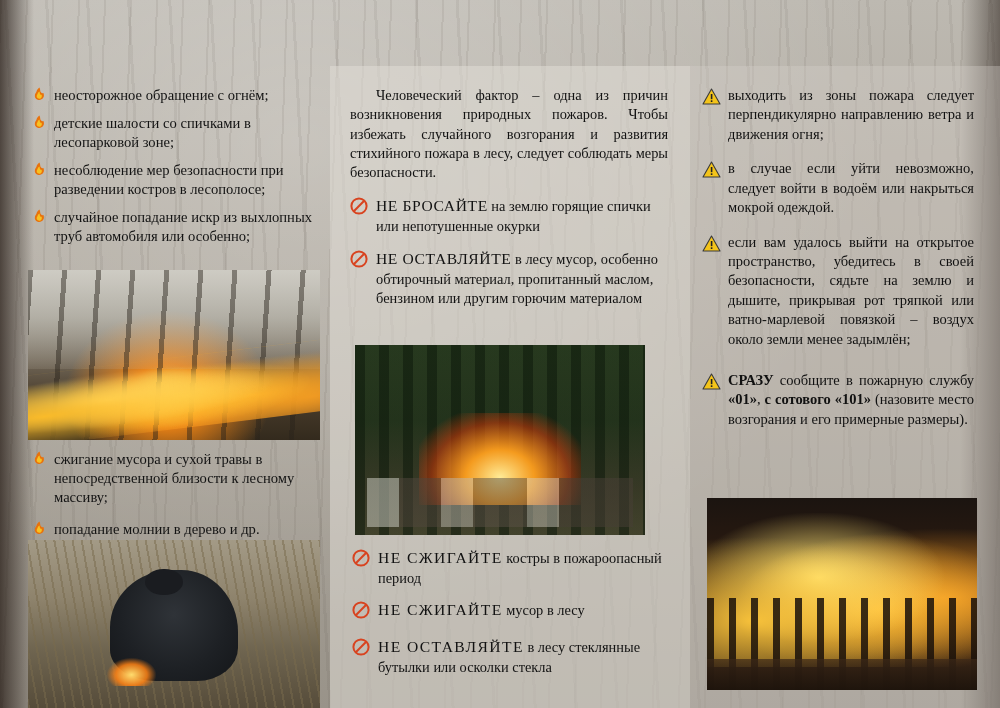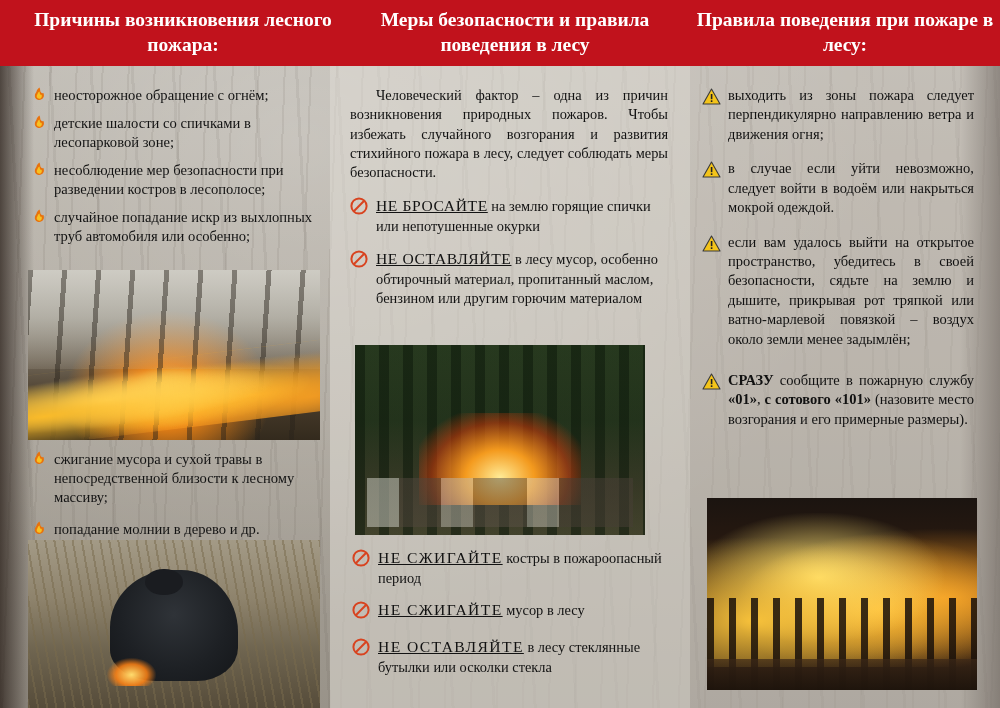--- a/index.html
+++ b/index.html
@@ -134,21 +134,20 @@
     left: 0;
     top: 1px;
     width: 18px;
     height: 18px;
   }
   .no-icon svg { display: block; }
   .big-caps {
     font-size: 15.6px;
     letter-spacing: 0.6px;
     font-weight: normal;
-    text-decoration: underline;
   }
 
   
   .tri-item {
     position: relative;
     padding-left: 26px;
     font-size: 14.5px;
     line-height: 1.34;
     color: #111111;
     margin-bottom: 15px;
@@ -271,25 +270,20 @@
 </style>
 </head>
 <body>
 
 <div class="poster">
 
   <div class="bg-photo"></div>
   <div class="edge-dark-left"></div>
   <div class="edge-dark-right"></div>
 
-  <div class="header-band">
-    <div class="header-col c1">Причины возникновения лесного пожара:</div>
-    <div class="header-col c2">Меры безопасности и правила поведения в лесу</div>
-    <div class="header-col c3">Правила поведения при пожаре в лесу:</div>
-  </div>
 
   <div class="col col1">
     <div class="bullet-item">
       <span class="flame-icon">
         <svg width="15" height="16" viewBox="0 0 15 16">
             <path d="M7.5 0.5c1.2 2.6 0.2 3.6 1.6 5.1 1 1.1 2.3 0.4 2.3 0.4 0.7 1.6 0.8 3.3-0.2 4.8-1.2 1.9-3.5 2.6-5.5 1.9C3.4 11.9 2.3 9.6 3 7.4c0.4-1.3 1.4-1.9 1.6-3.2 0.2-1.3 1.6-2.7 2.9-3.7z" fill="#e8720c"></path>
             <path d="M7.4 4.5c0.7 1.5 0.1 2.1 0.9 3 0.6 0.6 1.3 0.2 1.3 0.2 0.4 0.9 0.4 1.9-0.1 2.8-0.7 1.1-2 1.5-3.2 1.1-1.3-0.5-1.9-1.8-1.5-3.1 0.2-0.7 0.8-1.1 0.9-1.9 0.1-0.7 0.9-1.5 1.7-2.1z" fill="#f7c222"></path>
           </svg>
       </span>
       <span>неосторожное обращение с огнём;</span>

